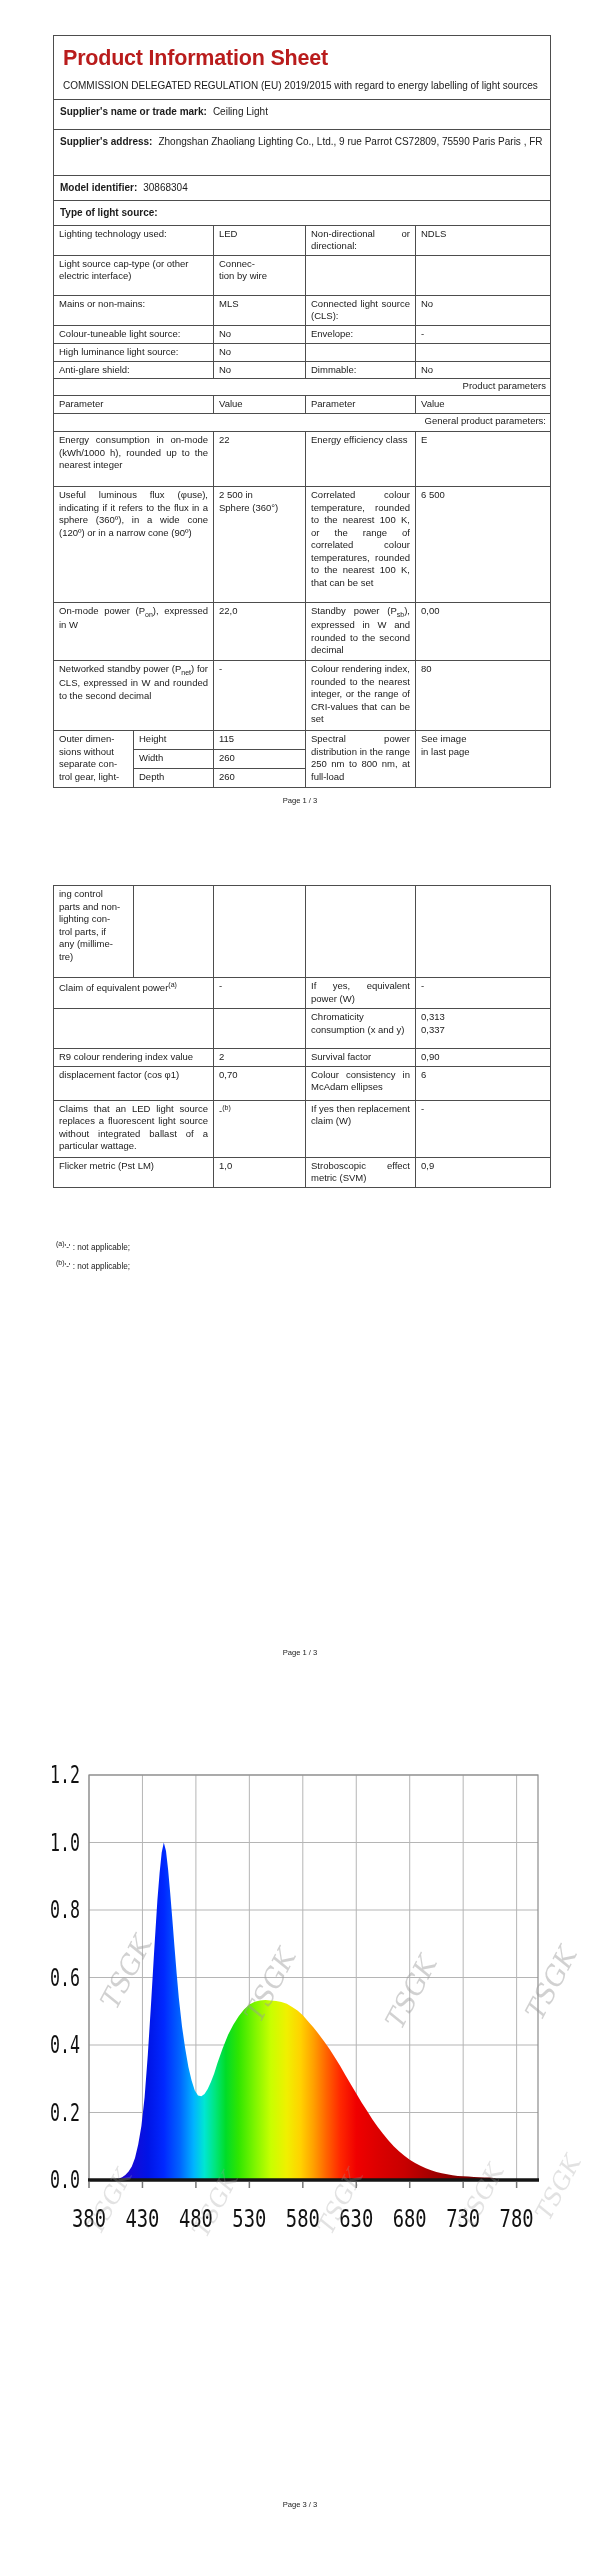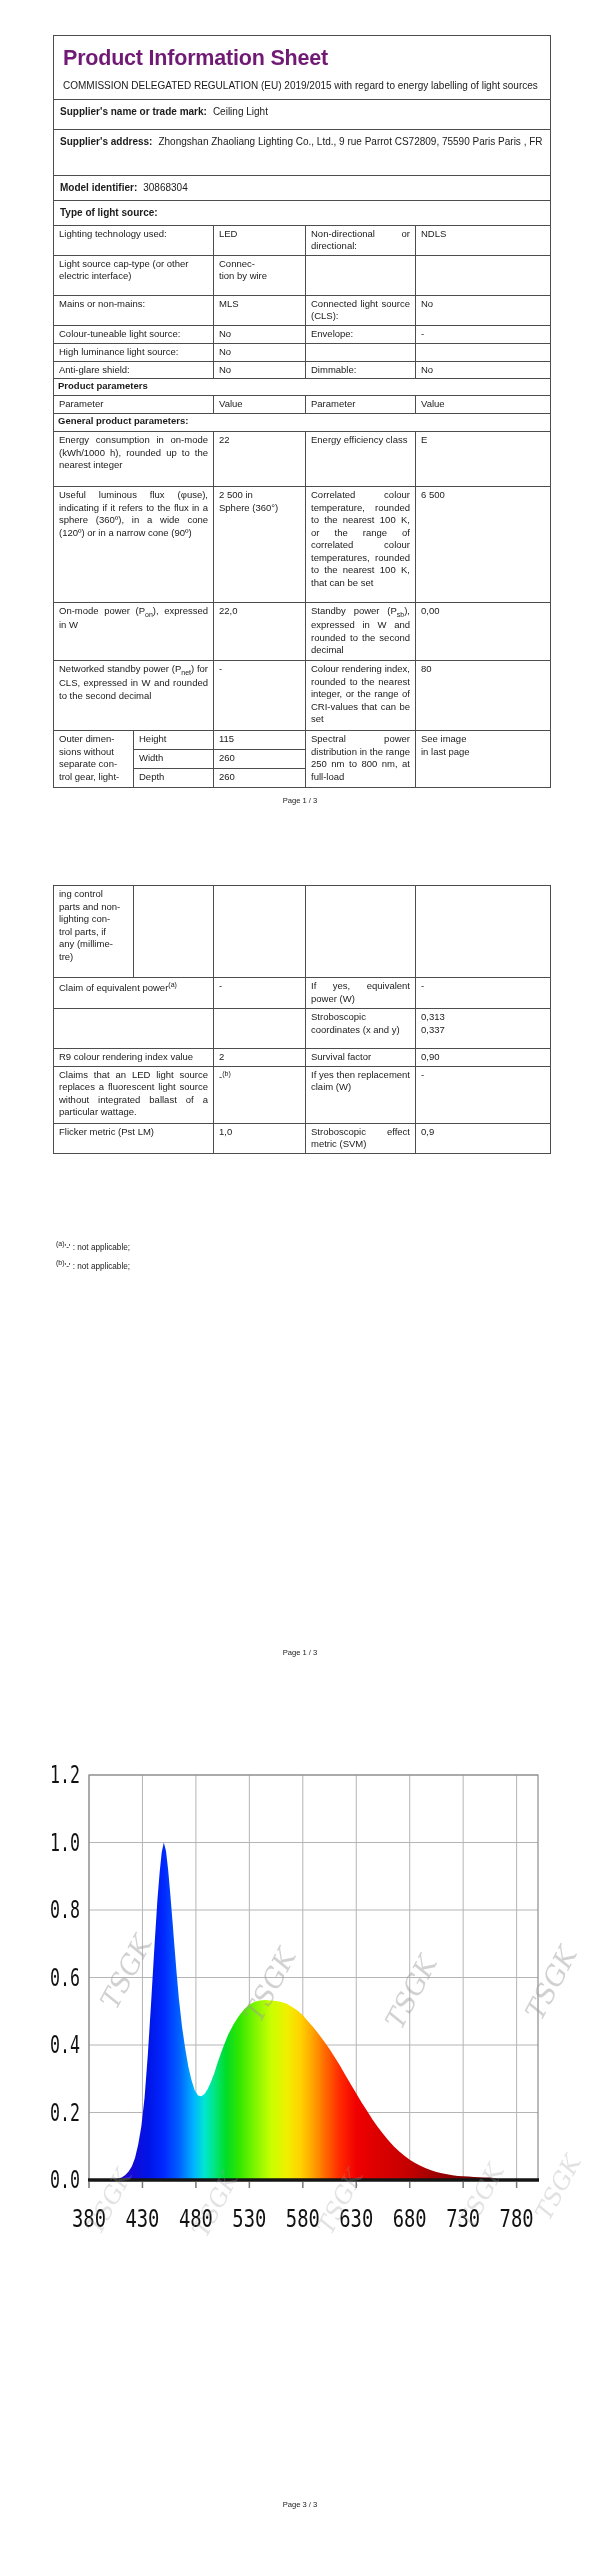--- a/index.html
+++ b/index.html
@@ -14,28 +14,28 @@
   }
   #t1{top:35px;}
   #t2{top:885px;}
   .ptable td{
     border:1px solid #4d4d4d;font-size:9.5px;line-height:1.32;
     padding:2px 5px;vertical-align:top;text-align:left;font-weight:normal;
     overflow:hidden;word-wrap:break-word;
   }
   td.val{text-align:left;}
   td.just{text-align:justify;}
-  td.sec{font-weight:bold;text-align:left;padding:1px 4px;}
+  td.sec{font-weight:normal;text-align:right;padding:1px 4px;}
   td.secl{font-weight:bold;text-align:left;padding:1px 4px;}
   td.kv{padding:5px 6px;font-size:10px;}
   .kv .k{font-weight:bold;}
   .kv .v{margin-left:6px;}
   td.title-cell{padding:8px 9px 6px;}
   h1{
-    margin:0 0 7px 0;font-size:21.5px;font-weight:bold;color:#701a75;
+    margin:0 0 7px 0;font-size:21.5px;font-weight:bold;color:#b91c1c;
     letter-spacing:-0.2px;font-family:"Liberation Sans",sans-serif;
   }
   .subtitle{font-size:10px;line-height:1.35;color:#1a1a1a;}
   sub{font-size:7px;}
   sup{font-size:7px;}
   .footnotes{
     position:absolute;left:56px;width:480px;font-size:8.2px;color:#1a1a1a;
   }
   .footnotes div{margin-bottom:7px;}
   .pagefoot{
@@ -191,28 +191,34 @@
   </tr>
   <tr style="height:31px">
     <td colspan="2">Claim of equivalent power<sup>(a)</sup></td>
     <td class="val">-</td>
     <td class="just">If yes, equivalent power (W)</td>
     <td class="val">-</td>
   </tr>
   <tr style="height:40px">
     <td colspan="2"></td>
     <td class="val"></td>
-    <td class="just">Stroboscopic coordinates (x and y)</td>
+    <td class="just">Chromaticity consumption (x and y)</td>
     <td class="val">0,313<br>0,337</td>
   </tr>
   <tr style="height:17px">
     <td colspan="2">R9 colour rendering index value</td>
     <td class="val">2</td>
     <td>Survival factor</td>
     <td class="val">0,90</td>
+  </tr>
+  <tr style="height:34px">
+    <td colspan="2">displacement factor (cos φ1)</td>
+    <td class="val">0,70</td>
+    <td class="just">Colour consistency in McAdam ellipses</td>
+    <td class="val">6</td>
   </tr>
   <tr style="height:57px">
     <td colspan="2" class="just">Claims that an LED light source replaces a fluorescent light source without integrated ballast of a particular wattage.</td>
     <td class="val">-<sup>(b)</sup></td>
     <td class="just">If yes then replacement claim (W)</td>
     <td class="val">-</td>
   </tr>
   <tr style="height:29px">
     <td colspan="2">Flicker metric (Pst LM)</td>
     <td class="val">1,0</td>

